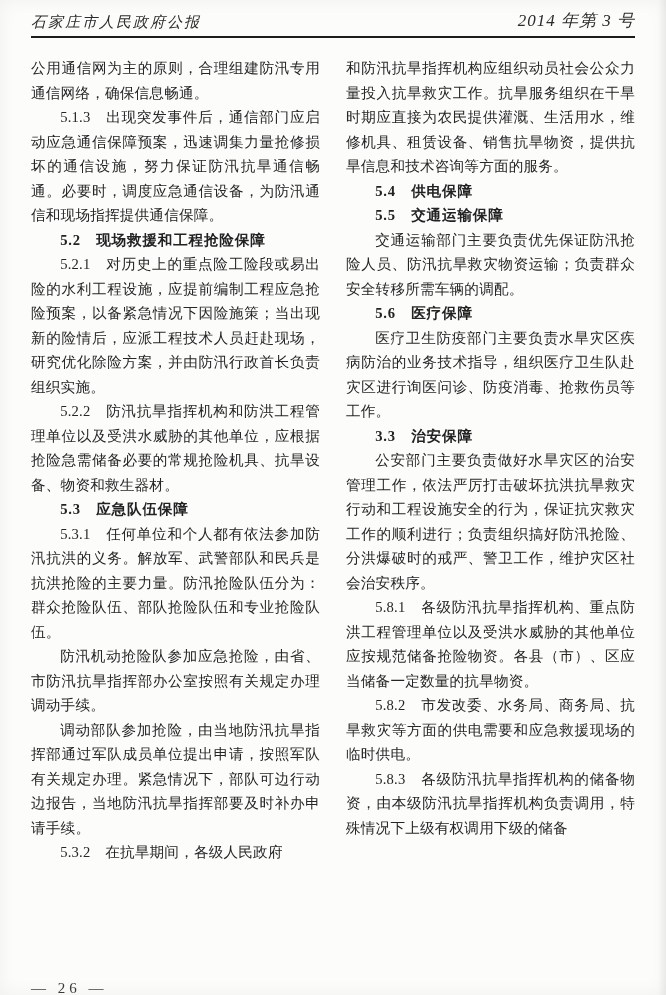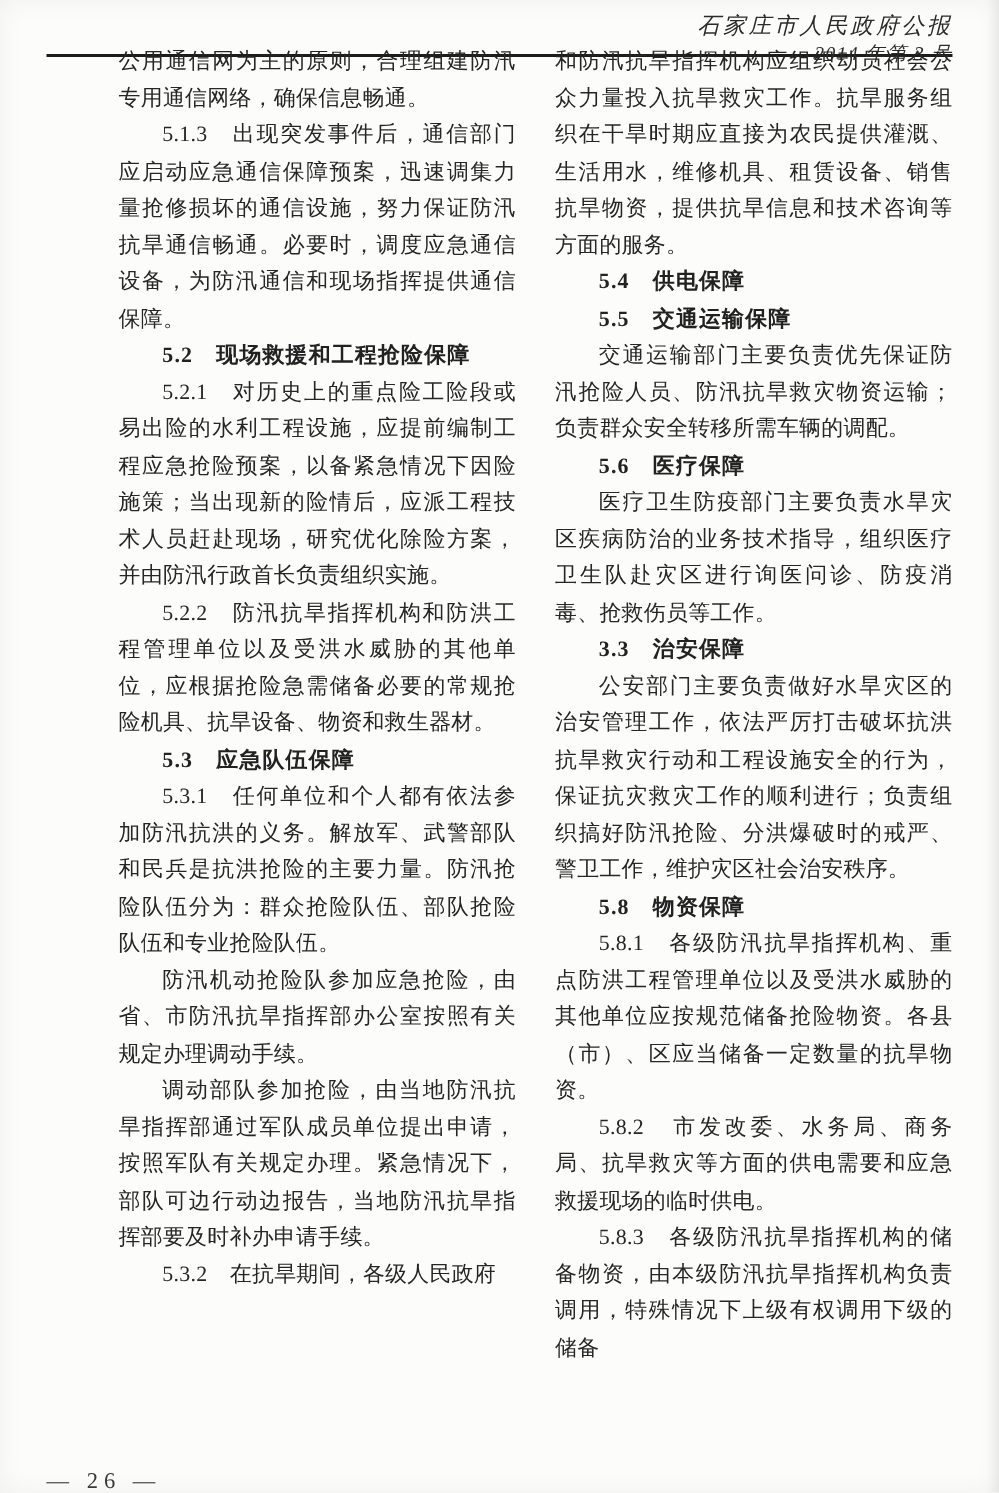--- a/index.html
+++ b/index.html
@@ -21,44 +21,42 @@
     position: absolute;
     top: 8px;
     left: 31px;
     right: 31px;
     height: 24px;
     display: flex;
     justify-content: space-between;
     align-items: flex-end;
     border-bottom: 2px solid #1c1c1c;
     padding-bottom: 4px;
-    flex-direction: column;
   }
   .header .gazette-title {
     font-style: italic;
     font-size: 15px;
     letter-spacing: 2px;
     color: #2b2b2b;
   }
   .header .issue-no {
     font-style: italic;
-    font-size: 13px;
+    font-size: 17px;
     letter-spacing: 1px;
     color: #2b2b2b;
     margin-left: 36px;
   }
   .columns {
     position: absolute;
-    top: 29px;
+    top: 56px;
     left: 31px;
     right: 31px;
     height: 908px;
     display: flex;
     gap: 26px;
-    margin-left: 48px;
   }
   .column {
     width: 289px;
     height: 100%;
     overflow: hidden;
   }
   .para {
     margin: 0;
     font-size: 14.6px;
     line-height: 24.5px;
@@ -116,21 +114,20 @@
       </div>
     <div class="column">
         <p class="para continuation">和防汛抗旱指挥机构应组织动员社会公众力量投入抗旱救灾工作。抗旱服务组织在干旱时期应直接为农民提供灌溉、生活用水，维修机具、租赁设备、销售抗旱物资，提供抗旱信息和技术咨询等方面的服务。</p>
         <p class="para heading">5.4　供电保障</p>
         <p class="para heading">5.5　交通运输保障</p>
         <p class="para body">交通运输部门主要负责优先保证防汛抢险人员、防汛抗旱救灾物资运输；负责群众安全转移所需车辆的调配。</p>
         <p class="para heading">5.6　医疗保障</p>
         <p class="para body">医疗卫生防疫部门主要负责水旱灾区疾病防治的业务技术指导，组织医疗卫生队赴灾区进行询医问诊、防疫消毒、抢救伤员等工作。</p>
         <p class="para heading">3.3　治安保障</p>
         <p class="para body">公安部门主要负责做好水旱灾区的治安管理工作，依法严厉打击破坏抗洪抗旱救灾行动和工程设施安全的行为，保证抗灾救灾工作的顺利进行；负责组织搞好防汛抢险、分洪爆破时的戒严、警卫工作，维护灾区社会治安秩序。</p>
-        <p class="para heading">5.8　物资保障</p>
         <p class="para body">5.8.1　各级防汛抗旱指挥机构、重点防洪工程管理单位以及受洪水威胁的其他单位应按规范储备抢险物资。各县（市）、区应当储备一定数量的抗旱物资。</p>
         <p class="para body">5.8.2　市发改委、水务局、商务局、抗旱救灾等方面的供电需要和应急救援现场的临时供电。</p>
         <p class="para body">5.8.3　各级防汛抗旱指挥机构的储备物资，由本级防汛抗旱指挥机构负责调用，特殊情况下上级有权调用下级的储备</p>
       </div>
   </div>
 
   <div class="footer">— 26 —</div>
 
   <div class="scan-edge"></div>
 </div>

